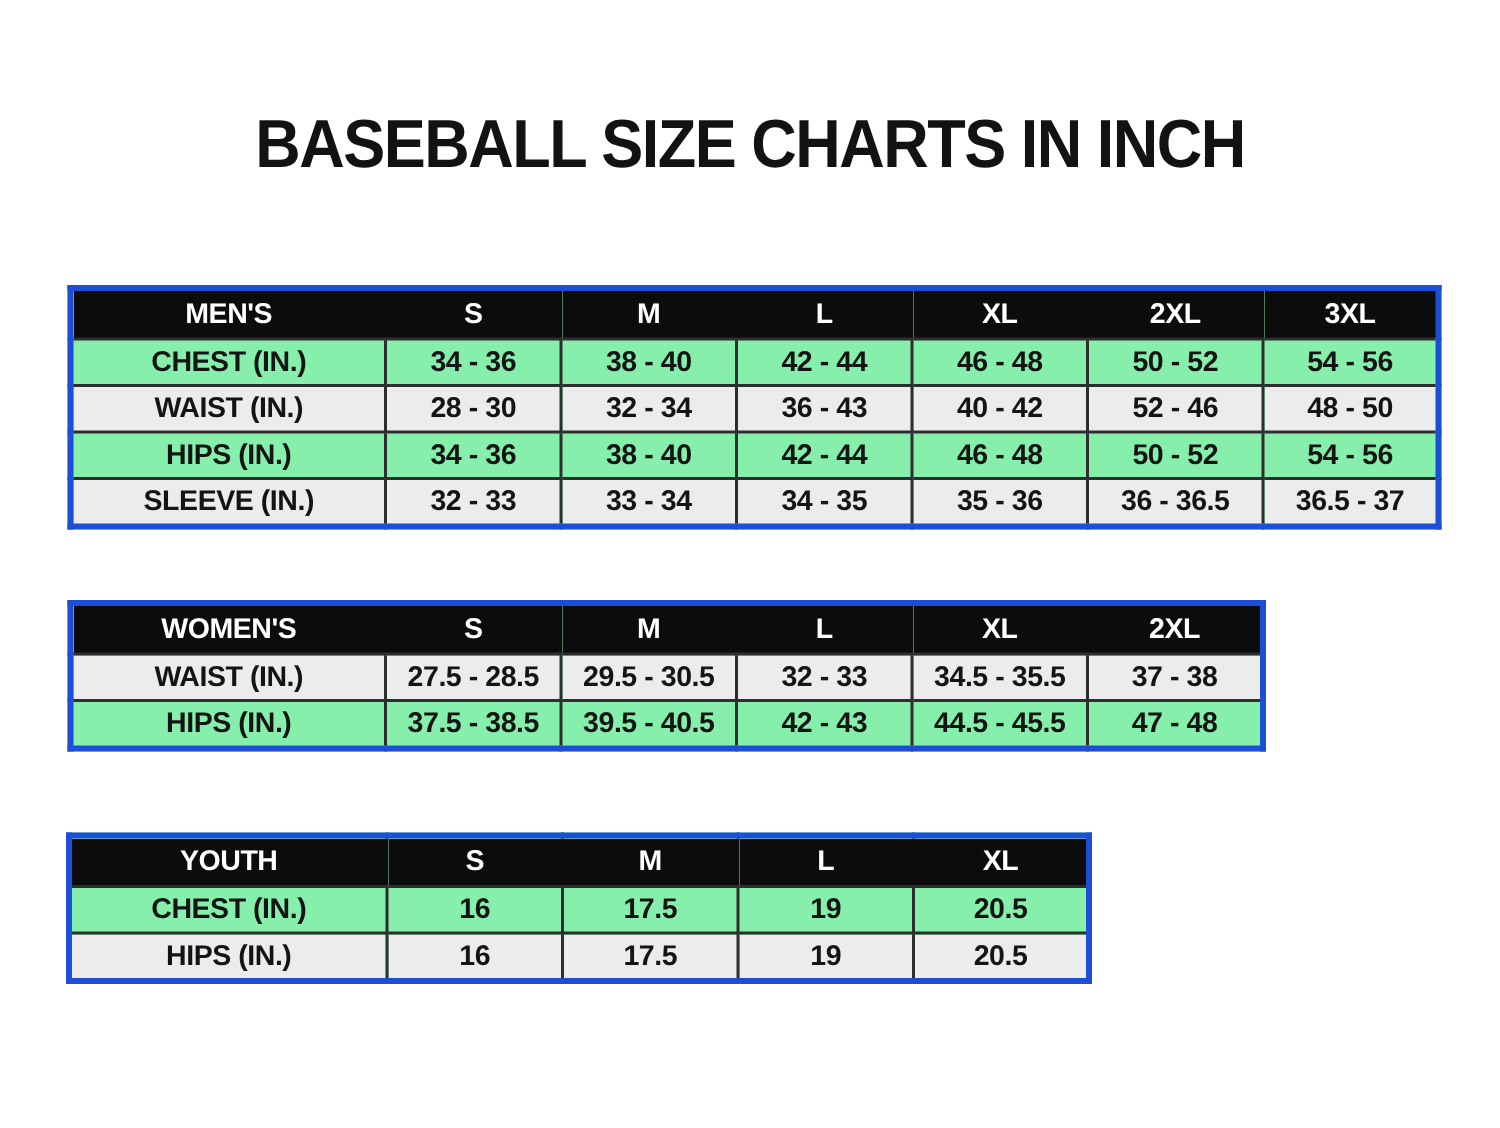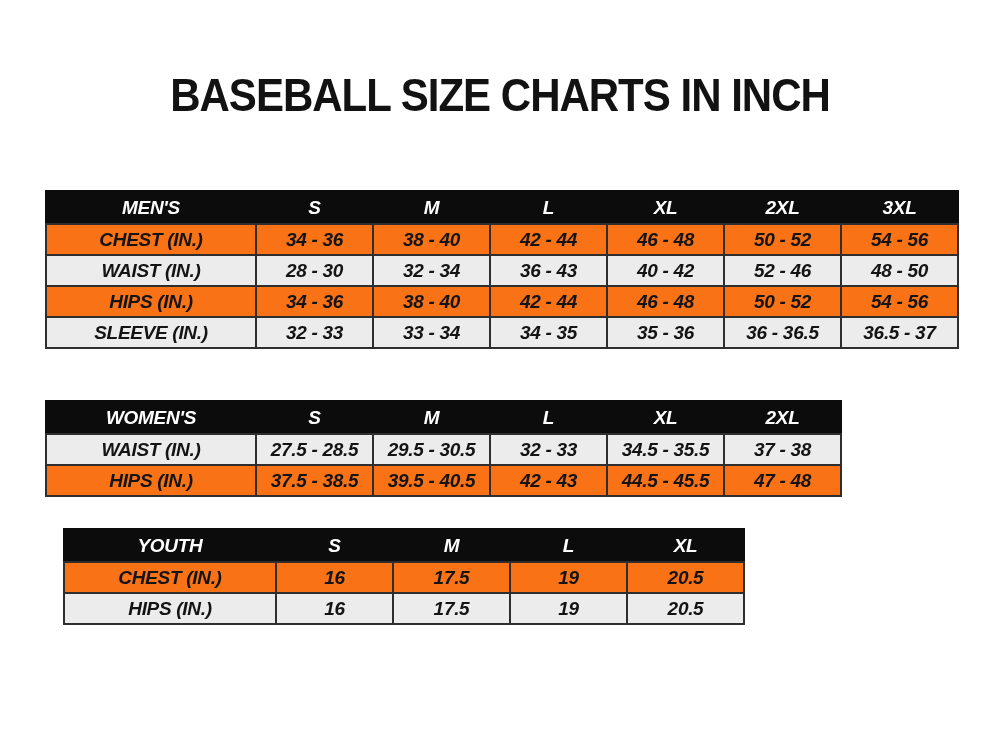--- a/index.html
+++ b/index.html
@@ -19,28 +19,27 @@
     font-weight:bold;
     letter-spacing:-1px;
     color:#121212;
     transform:scaleY(1.08);
     transform-origin:top center;
     white-space:nowrap;
   }
   .table-wrap { position:absolute; }
   #table-mens   { top:190px; left:45px; }
   #table-womens { top:400px; left:45px;border-radius:24px; }
-  #table-youth  { top:528px; left:44px;margin-left:19px; }
+  #table-youth  { top:555px; left:44px; }
 
   table.size-table {
     border-collapse:collapse;
     table-layout:fixed;
-    border:2px solid #1d4ed8;
-    background:#f97316;
-    font-style:italic;
+    border:4px solid #1d4ed8;
+    background:#86efac;
   }
   table.size-table th, table.size-table td {
     border:2px solid #2e2e2e;
     text-align:center;
     vertical-align:middle;
     font-weight:bold;
     font-size:19px;
     letter-spacing:-0.3px;
     padding:0 2px;
     overflow:hidden;

